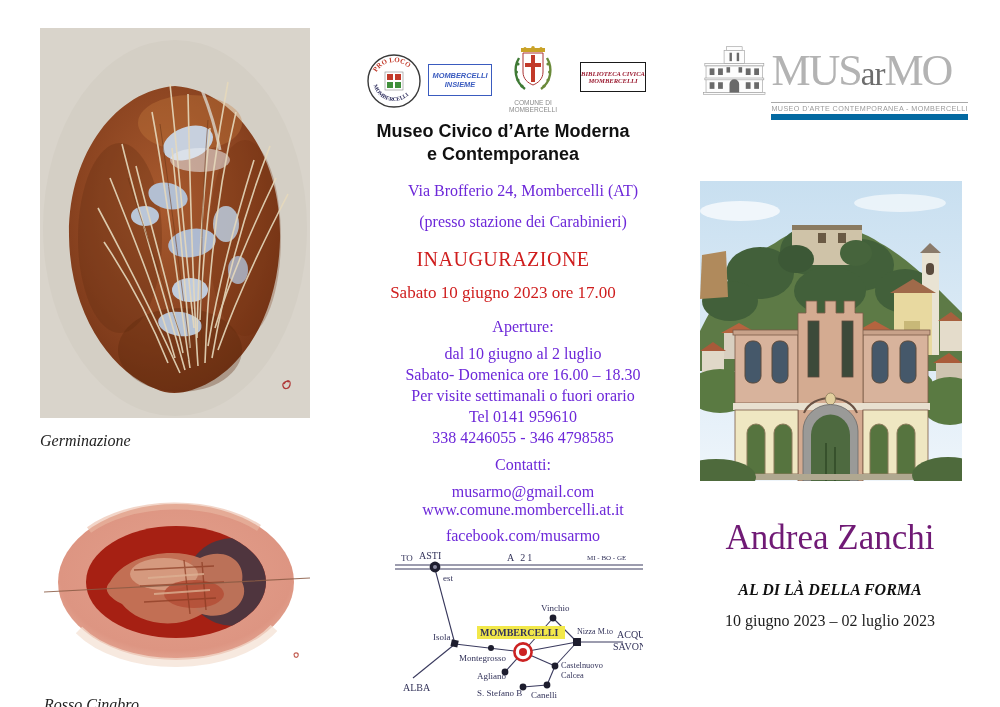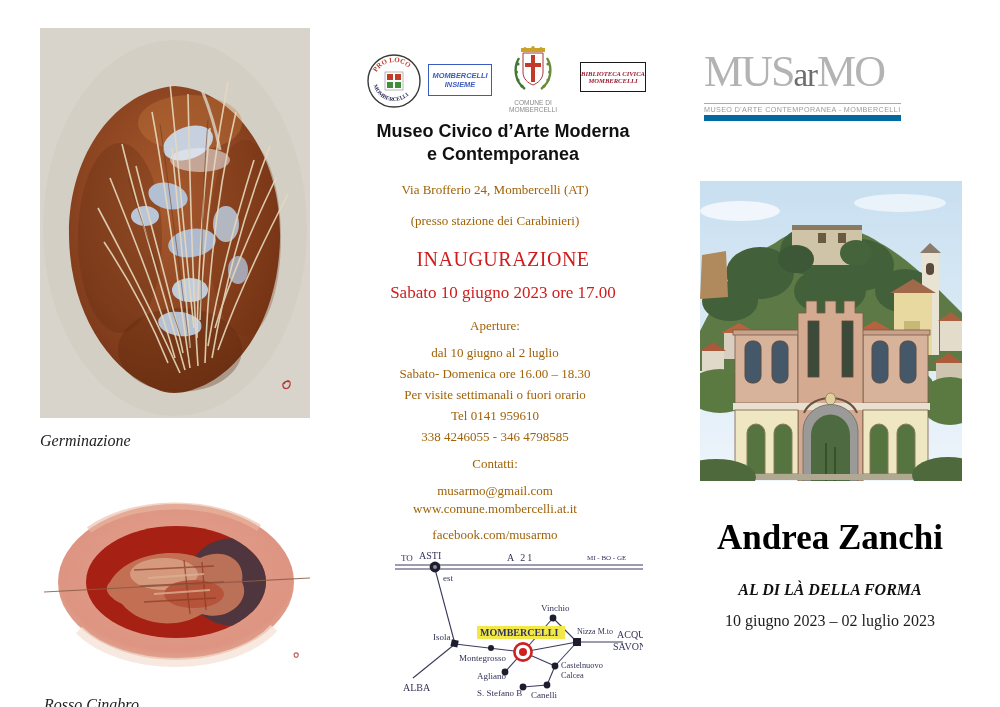--- a/index.html
+++ b/index.html
@@ -6,32 +6,32 @@
   .page{position:relative;width:1000px;height:707px;background:#ffffff;overflow:hidden;
         font-family:"Liberation Serif",serif;color:#1a1a1a;}
   .abs{position:absolute;}
   .center{text-align:center;}
   
   .art-caption{font-style:italic;font-size:16px;color:#222;text-align:left;}
   
   .logo-row{left:358px;top:46px;width:290px;height:68px;}
   .museum-title{left:348px;top:120px;width:310px;font-family:"Liberation Sans",sans-serif;
                 font-weight:bold;font-size:18px;line-height:23px;color:#111;}
-  .serifline{width:310px;left:340px;font-size:13px;color:#a16207;}
+  .serifline{width:310px;left:368px;font-size:16px;color:#6d28d9;}
   .redline{width:310px;left:348px;color:#cf1d1d;font-weight:normal;}
   
-  .musarmo{left:700px;top:26px;width:268px;height:92px;display:flex;align-items:flex-start;flex-direction:column;}
+  .musarmo{left:700px;top:26px;width:268px;height:92px;display:flex;align-items:center;}
   .musarmo-text{margin-left:4px;margin-top:26px;}
   .musarmo-big{font-family:"Liberation Serif",serif;line-height:40px;white-space:nowrap;}
   .musarmo-big .g1{font-size:44px;color:#b3b3b3;letter-spacing:-2px;}
   .musarmo-big .g2{font-size:33px;color:#6d6d6d;letter-spacing:-1px;}
   .musarmo-sub{border-top:1px solid #a9a9a9;border-bottom:6px solid #0369a1;
                font-size:7.2px;color:#9a9a9a;letter-spacing:.4px;padding:1px 0;margin-top:2px;
                font-family:"Liberation Sans",sans-serif;white-space:nowrap;}
-  .artist-name{left:688px;top:518px;width:284px;font-size:35px;font-weight:bold;color:#000000;}
+  .artist-name{left:688px;top:518px;width:284px;font-size:35px;font-weight:normal;color:#701a75;}
   .exhib-title{left:688px;top:581px;width:284px;font-size:16px;font-weight:bold;font-style:italic;color:#111;}
   .exhib-dates{left:688px;top:612px;width:284px;font-size:16px;color:#1d1d1d;}
   svg text{font-family:"Liberation Serif",serif;}
 </style>
 </head>
 <body>
 
 <div class="page">
 
   <figure class="abs" style="left:40px;top:28px;width:270px;height:390px;margin:0;">

